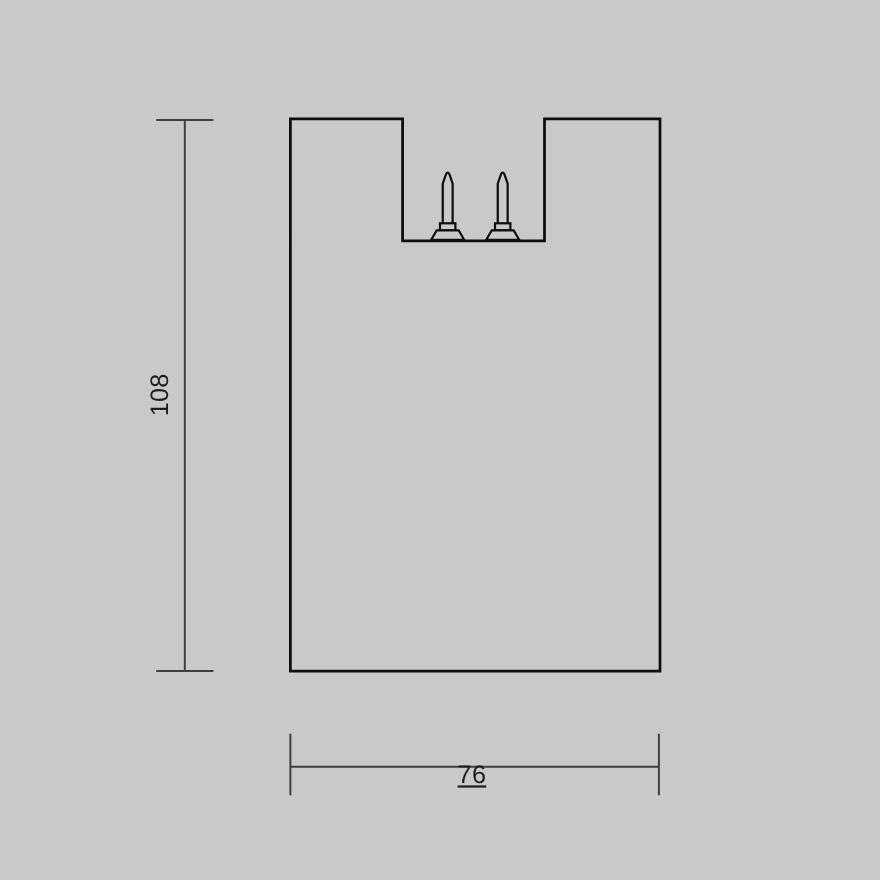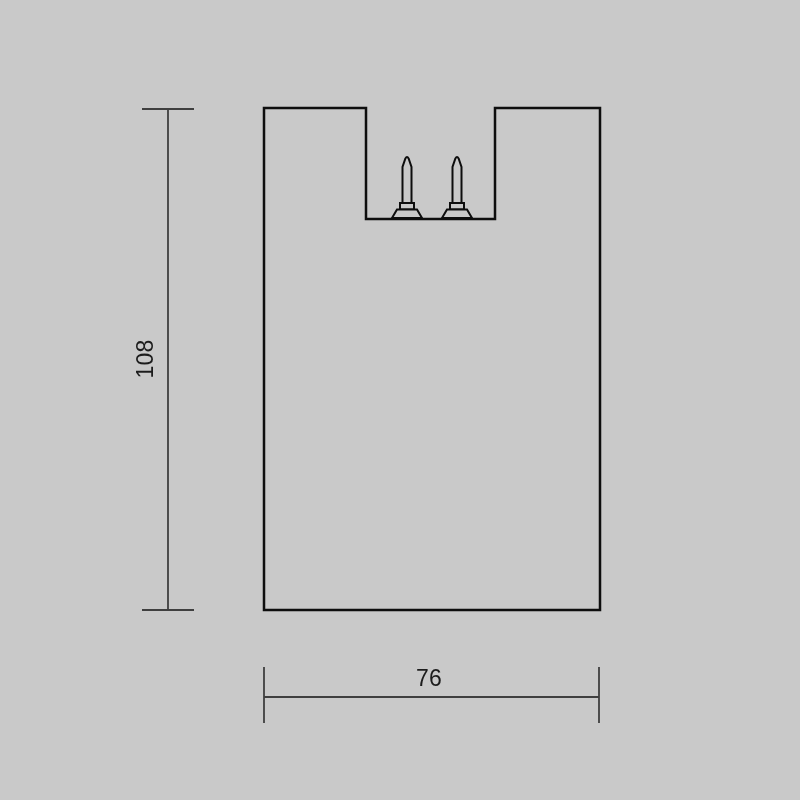--- a/index.html
+++ b/index.html
@@ -30,21 +30,22 @@
     letter-spacing: 0.2px;
     user-select: none;
   }
   .dim-label-height {
     left: 105px;
     top: 347px;
     transform: rotate(-90deg);
   }
   .dim-label-width {
     left: 389px;
-    top: 666px;
+    top: 692px;
+    text-decoration: underline;
   }
 </style>
 </head>
 <body>
 
 <div id="stage">
 
   <svg width="800" height="800" viewBox="0 0 800 800">
 
     <path d="M264 610 L264 108 L366 108 L366 219 L495 219 L495 108 L600 108 L600 610 Z" fill="none" stroke="#0e0e0e" stroke-width="2.5" stroke-linejoin="miter"></path>

